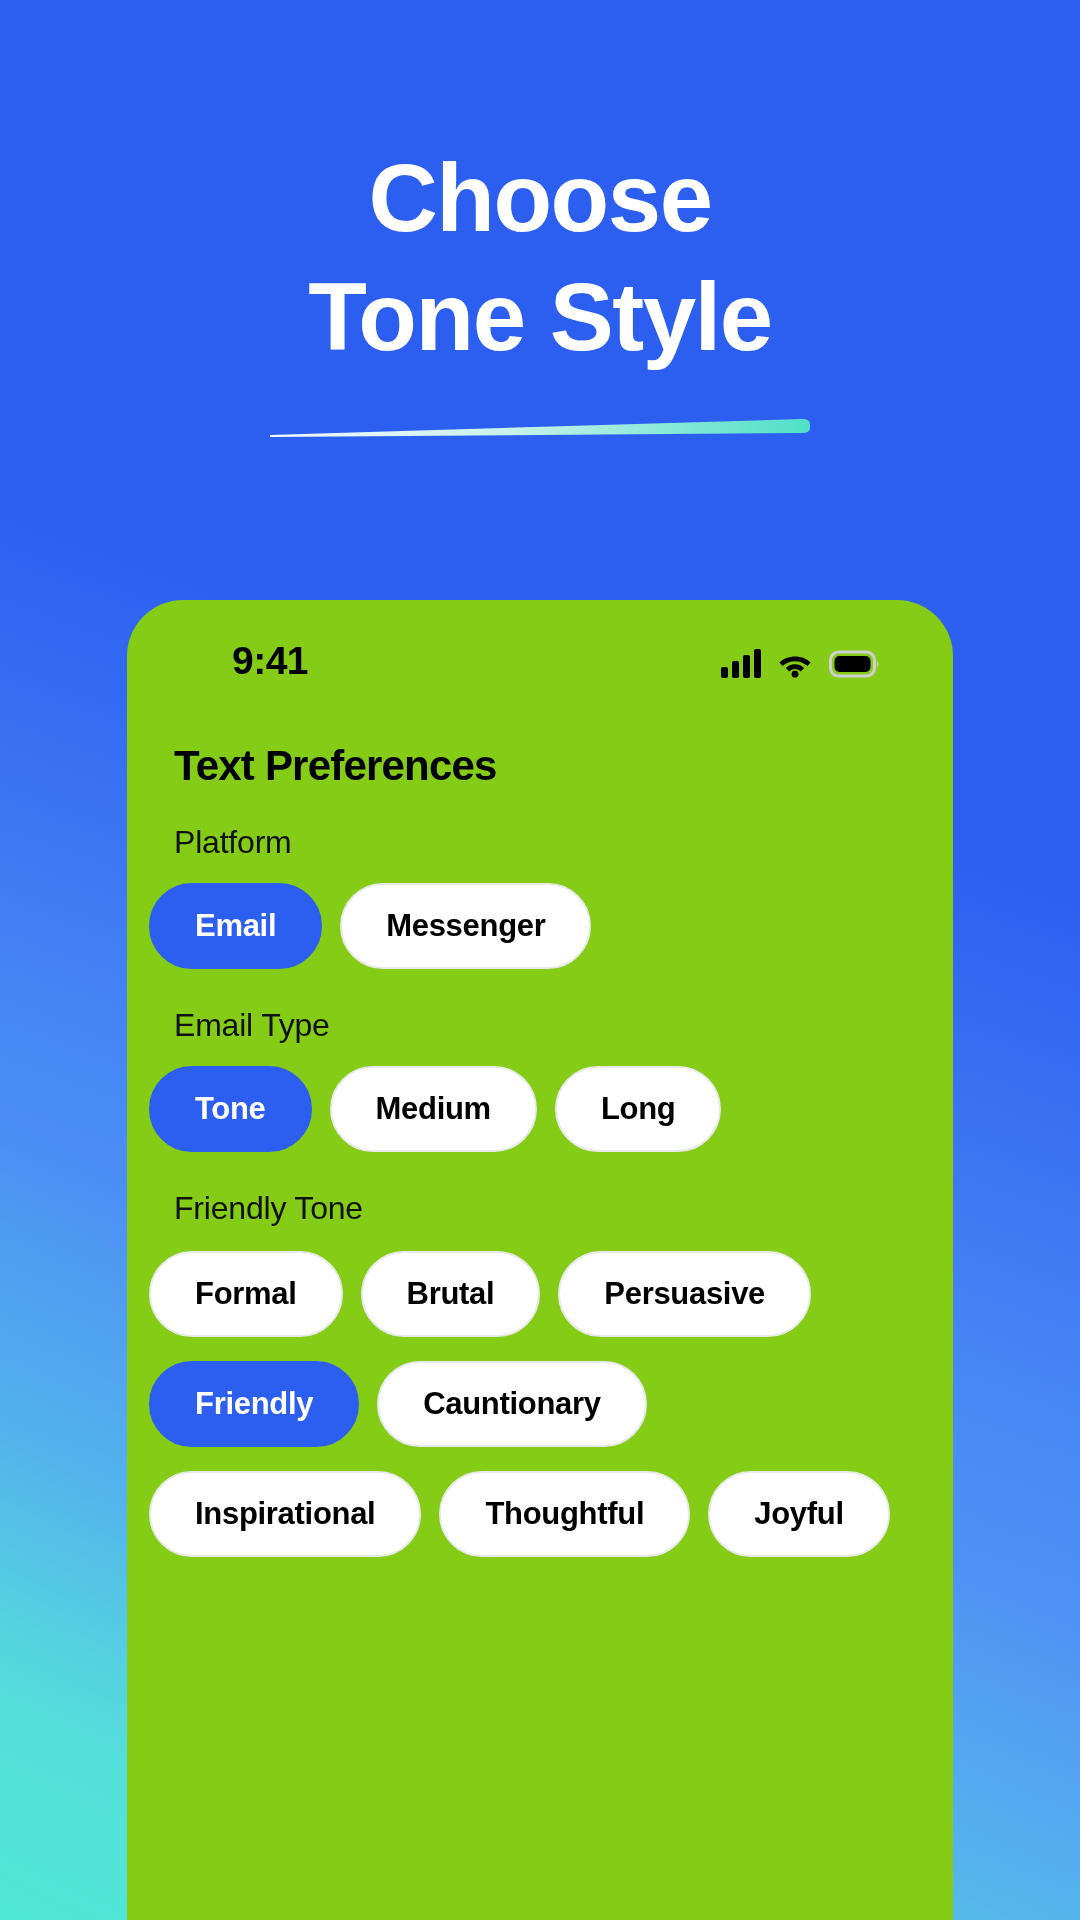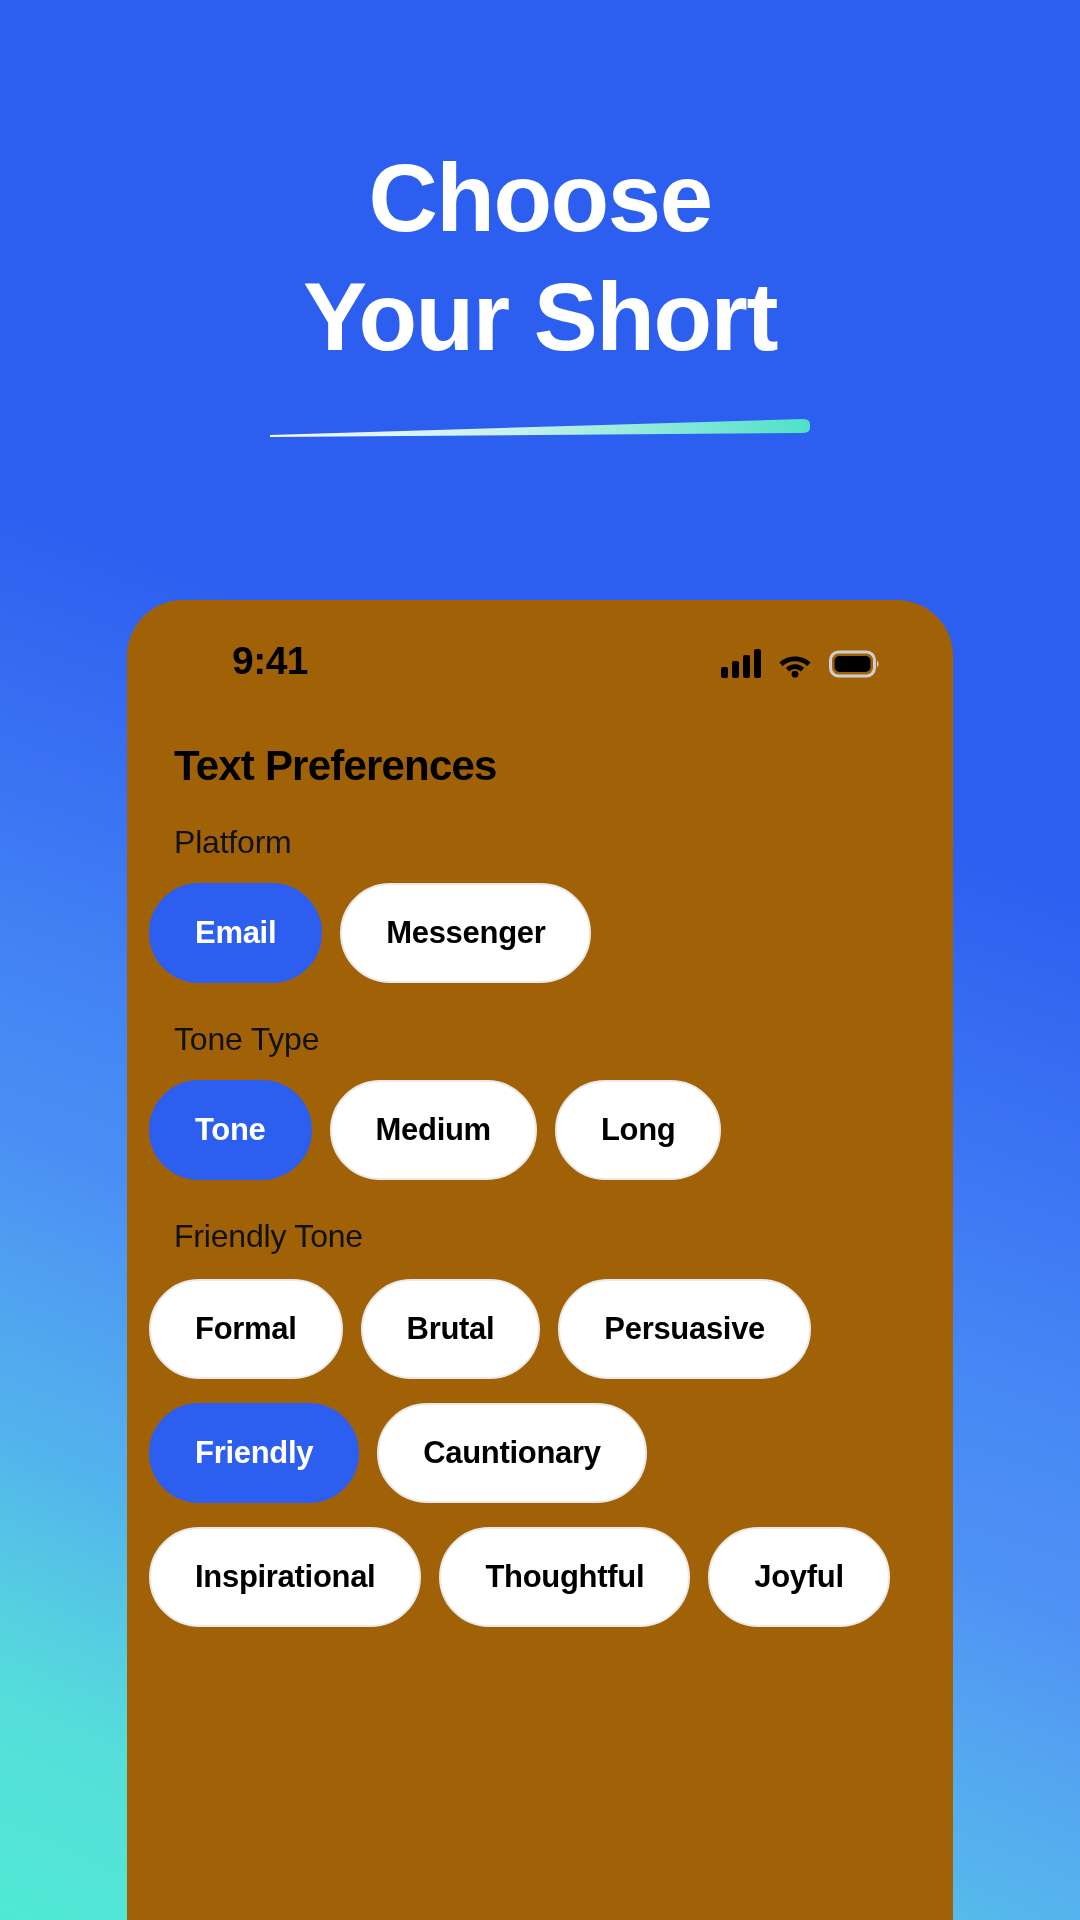--- a/index.html
+++ b/index.html
@@ -71,21 +71,21 @@
     overflow: visible;
   }
 
   
   .phone {
     position: absolute;
     left: 127px;
     top: 600px;
     width: 826px;
     height: 1320px;
-    background: #a16207;
+    background: #84cc16;
     border-radius: 56px 56px 0 0;
     overflow: hidden;
   }
 
   
   .statusbar {
     position: relative;
     height: 118px;
   }
   .status-time {
@@ -153,21 +153,21 @@
     flex-wrap: wrap;
     gap: 18px;
     margin: 22px 0 0 22px;
     padding-right: 22px;
   }
 
   .chip {
     display: inline-flex;
     align-items: center;
     justify-content: center;
-    height: 100px;
+    height: 86px;
     padding: 0 44px;
     border-radius: 52px;
     background: #ffffff;
     border: 2px solid #e9e9ea;
     font-size: 31px;
     font-weight: bold;
     color: #000000;
     letter-spacing: -0.3px;
     white-space: nowrap;
   }
@@ -183,21 +183,21 @@
 <body>
 
 <div class="bg">
   <div class="bg-grad-a"></div>
   <div class="bg-grad-b"></div>
 </div>
 
 <div class="hero">
   <div class="hero-title">
     <div>Choose</div>
-    <div>Your Short</div>
+    <div>Tone Style</div>
   </div>
 
   <svg class="hero-underline" viewBox="0 0 542 22">
     <defs>
       <linearGradient id="ulg" x1="0" y1="0" x2="1" y2="0">
         <stop offset="0%" stop-color="#ffffff" stop-opacity="0.95"></stop>
         <stop offset="45%" stop-color="#c6f2ea" stop-opacity="1"></stop>
         <stop offset="100%" stop-color="#4fe0c8" stop-opacity="1"></stop>
       </linearGradient>
     </defs>
@@ -239,21 +239,21 @@
 
     <div class="group">
       <div class="group-label">Platform</div>
       <div class="chip-row">
         <div class="chip selected">Email</div>
         <div class="chip">Messenger</div>
       </div>
     </div>
 
     <div class="group tight">
-      <div class="group-label">Tone Type</div>
+      <div class="group-label">Email Type</div>
       <div class="chip-row">
         <div class="chip selected">Tone</div>
         <div class="chip">Medium</div>
         <div class="chip">Long</div>
       </div>
     </div>
 
     <div class="group tight group-tone">
       <div class="group-label">Friendly Tone</div>
       <div class="chip-row">

